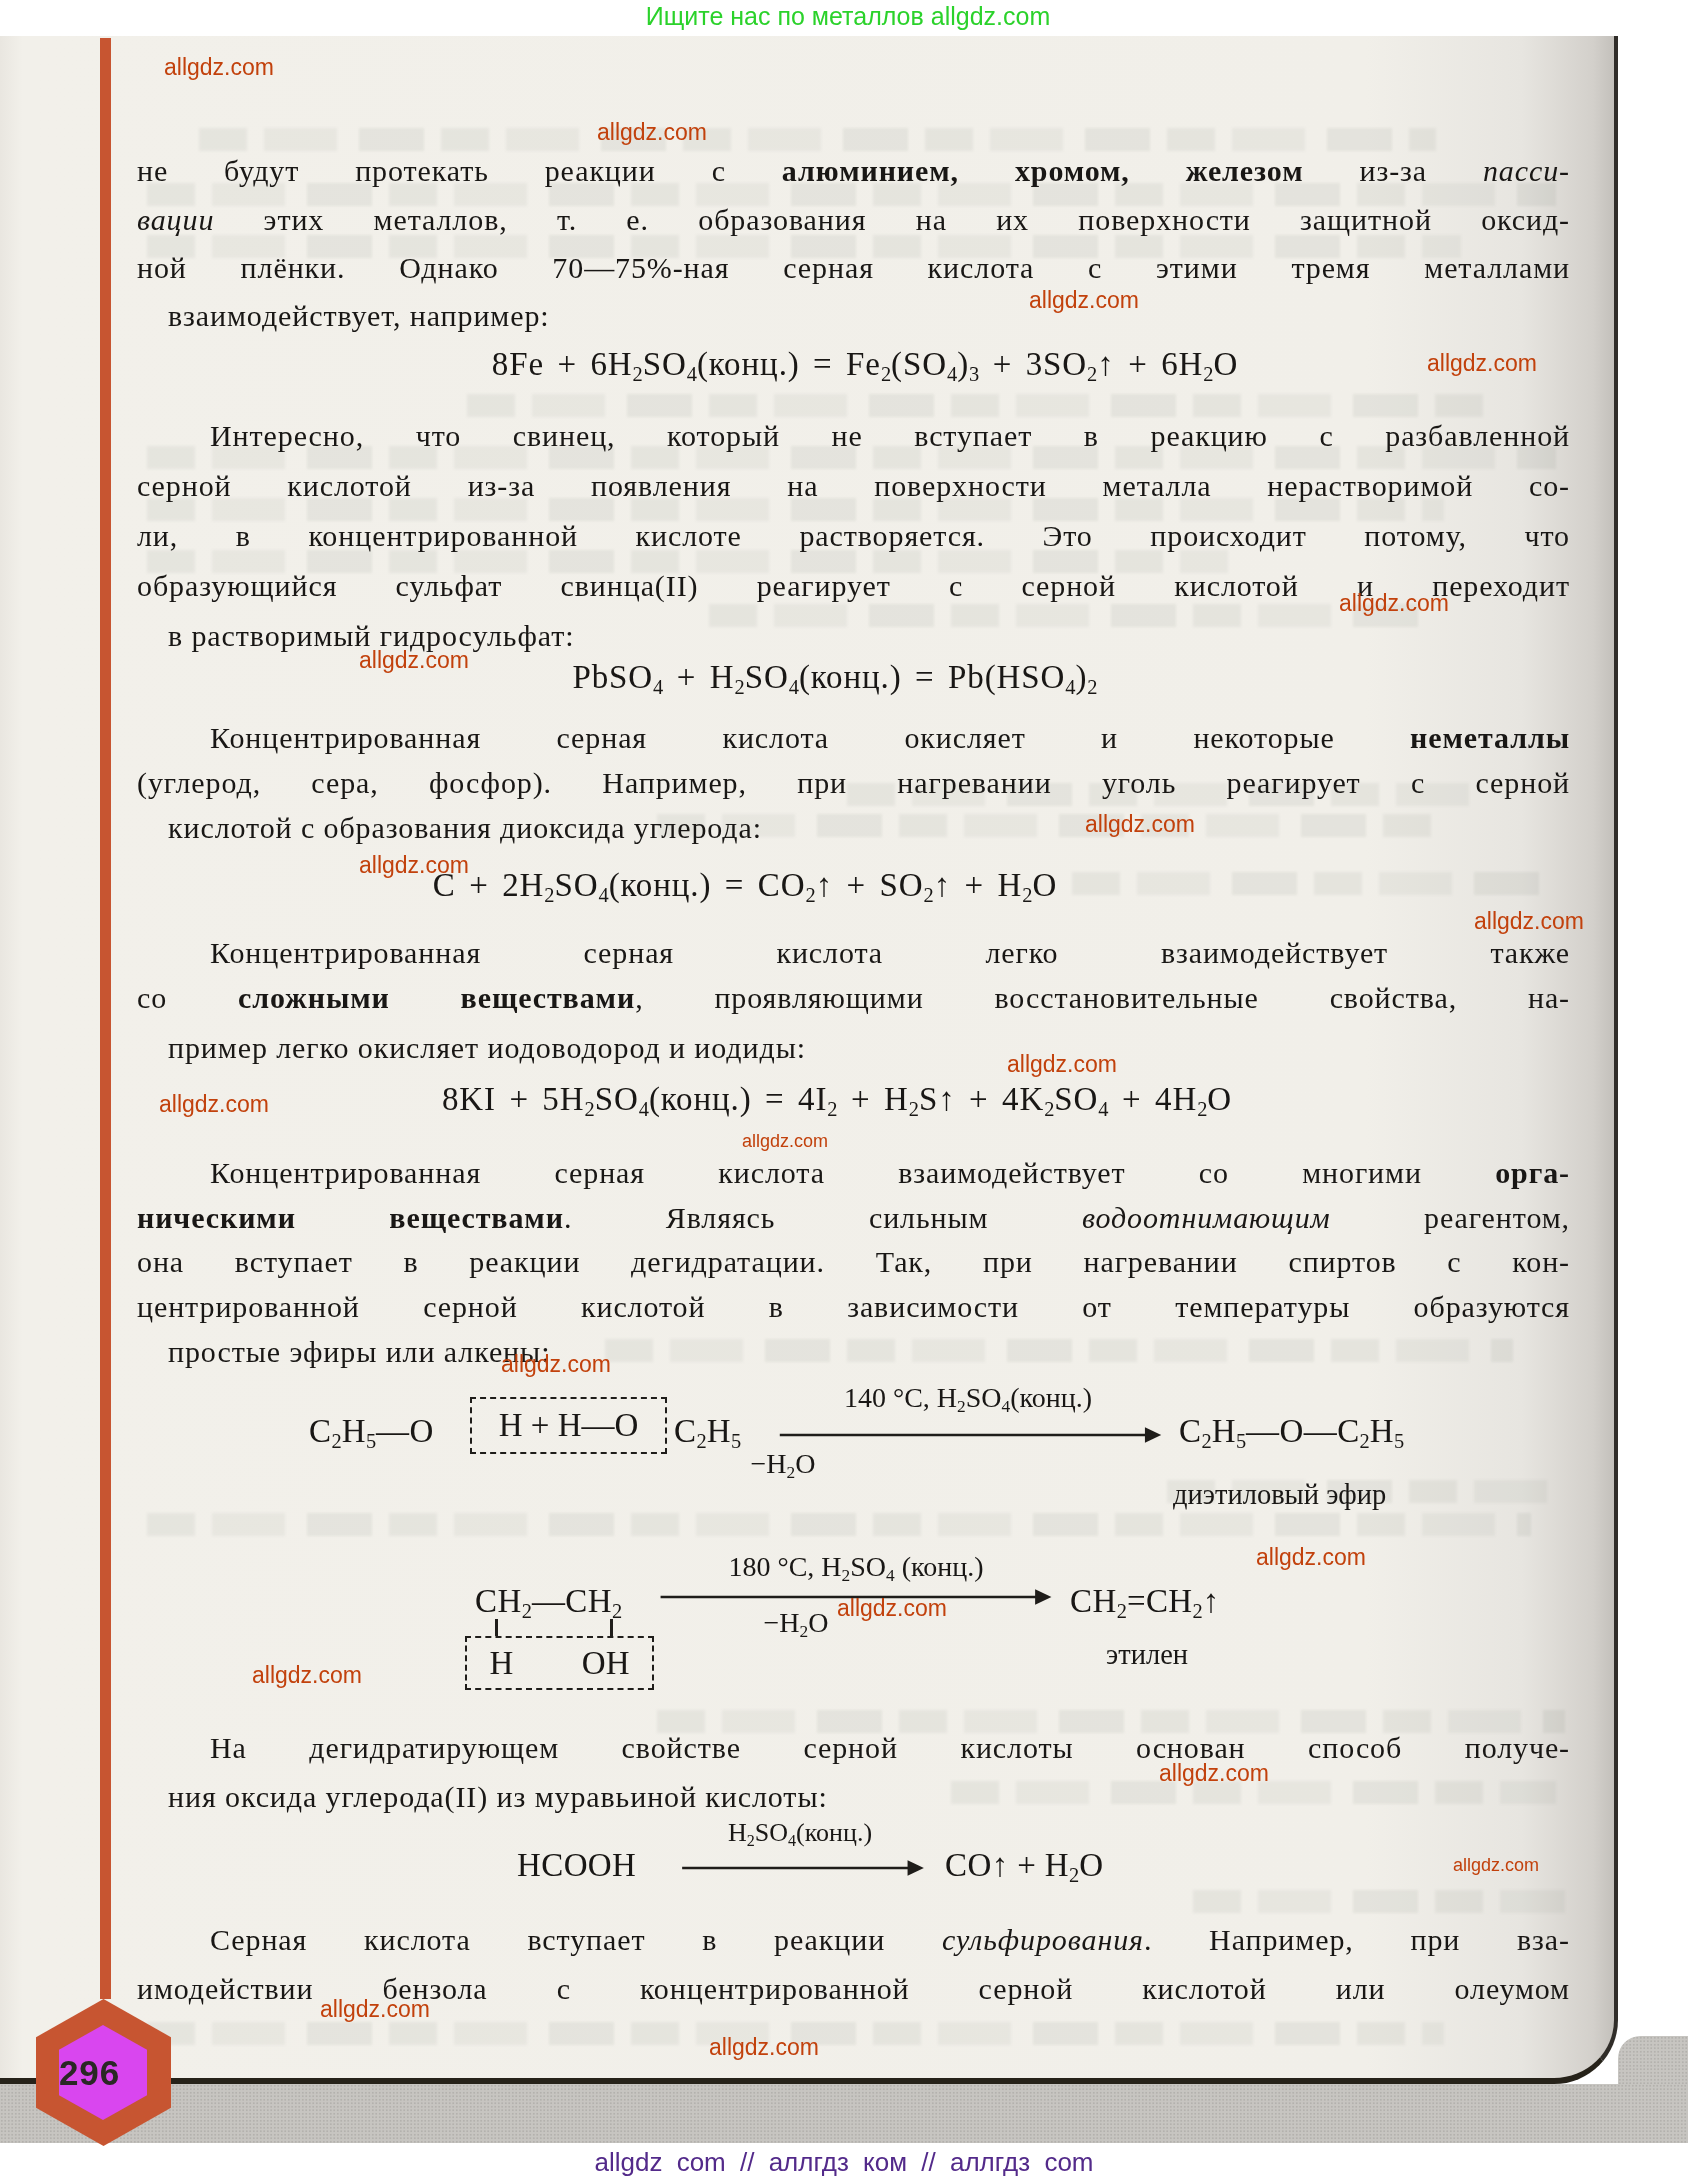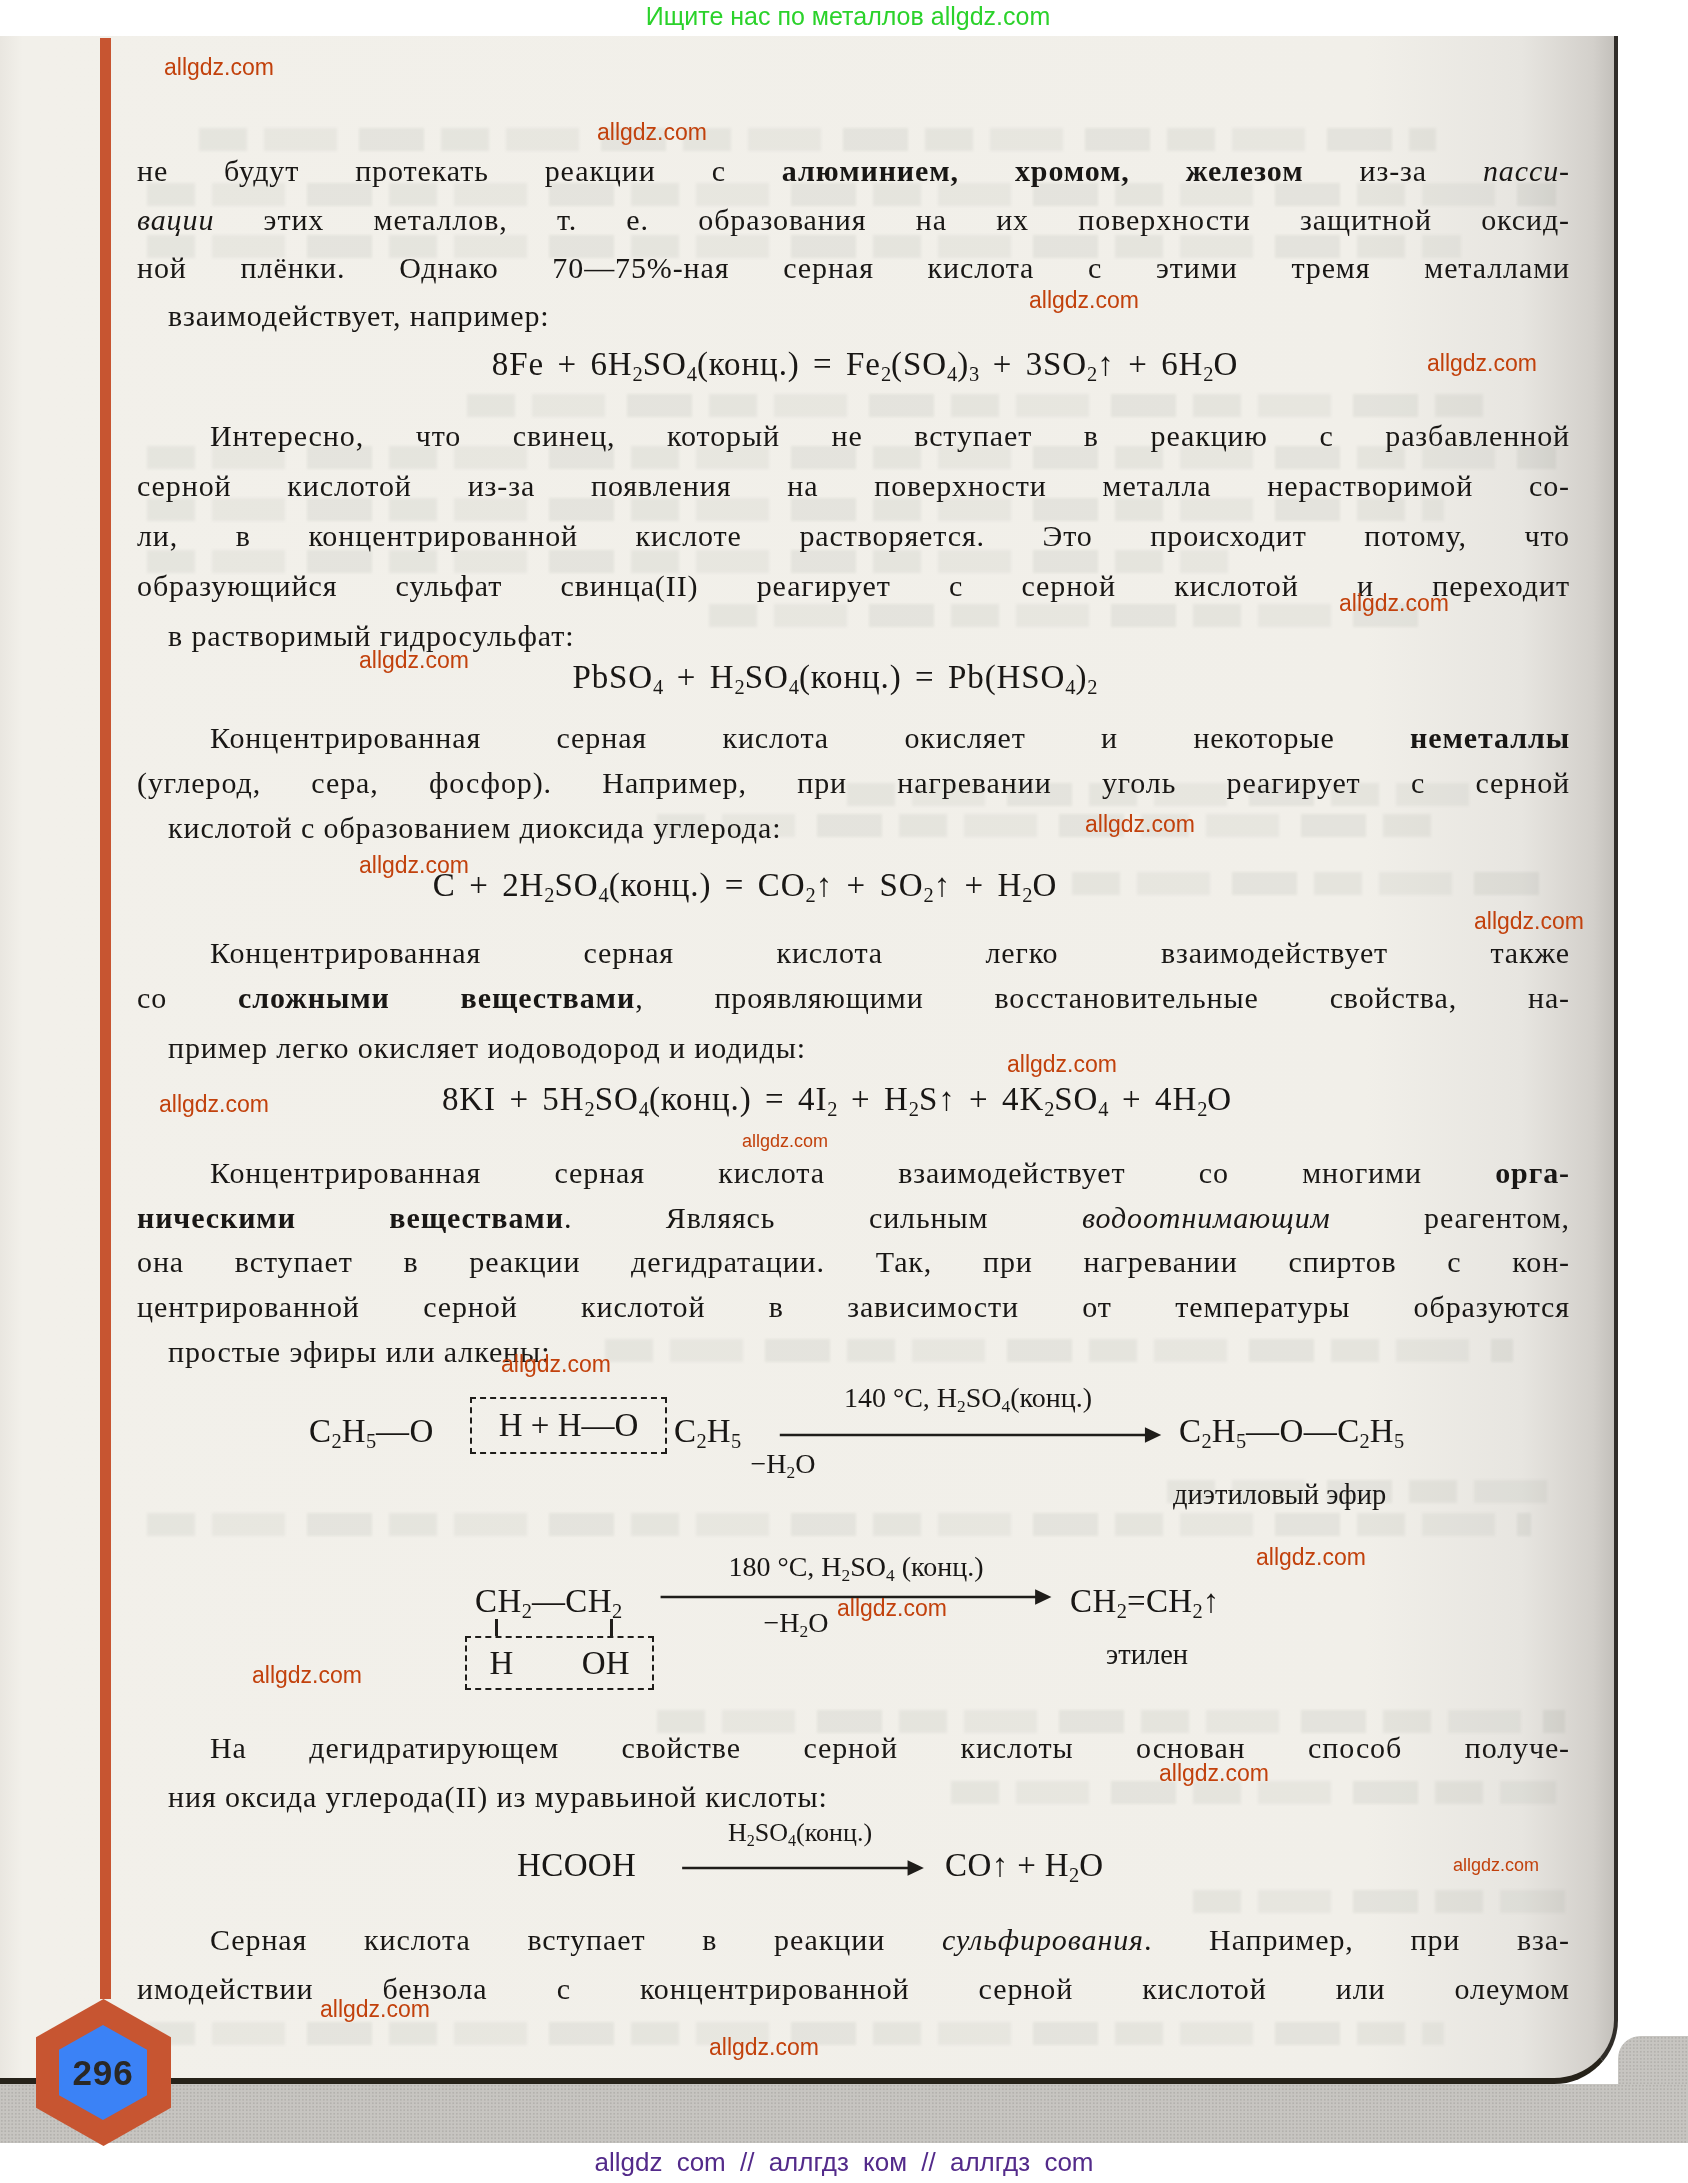--- a/index.html
+++ b/index.html
@@ -31,22 +31,22 @@
   .cond-sm{position:absolute;transform:translateX(-50%);font-size:26px;white-space:nowrap;z-index:2;}
   .caption{position:absolute;font-size:28.5px;white-space:nowrap;z-index:2;}
   .dashedbox{position:absolute;border:2.6px dashed #1f1d1a;display:flex;align-items:center;justify-content:center;z-index:2;box-sizing:border-box;}
   .dashedbox.split{justify-content:space-between;padding:0 22.5px;}
   .dashedbox span{font-size:33px;white-space:nowrap;}
   .bond{position:absolute;width:2.6px;background:#1f1d1a;z-index:2;}
   .rxn{position:absolute;z-index:2;}
   .badge{position:absolute;left:36px;top:1999px;width:135px;height:147px;z-index:5;}
   .badge .hexo{position:absolute;inset:0;background:var(--accent_orange,#c75531);
     clip-path:polygon(50% 0%,100% 26%,100% 74%,50% 100%,0% 74%,0% 26%);}
-  .badge .hexi{position:absolute;left:23px;top:26px;width:88px;height:95px;background:#3b82f6;
-    clip-path:polygon(50% 0%,100% 26%,100% 74%,50% 100%,0% 74%,0% 26%);display:flex;align-items:center;justify-content:center;}
+  .badge .hexi{position:absolute;left:23px;top:26px;width:88px;height:95px;background:#d946ef;
+    clip-path:polygon(50% 0%,100% 26%,100% 74%,50% 100%,0% 74%,0% 26%);display:flex;align-items:center;}
   .badge .num{font-family:"Liberation Sans",sans-serif;font-weight:700;font-size:35px;color:#2a2825;letter-spacing:0.9px;}
   .bleed{position:absolute;height:22.5px;filter:blur(1.7px);opacity:.55;z-index:1;
     background:repeating-linear-gradient(90deg,rgba(70,85,70,.13) 0 48px,rgba(70,85,70,0) 48px 65px,rgba(70,85,70,.11) 65px 138px,rgba(70,85,70,0) 138px 160px,rgba(70,85,70,.14) 160px 225px,rgba(70,85,70,0) 225px 242px);}
 </style>
 </head>
 <body>
 
 <div id="root">
 
   <div class="promo">Ищите нас по металлов allgdz.com</div>
@@ -85,21 +85,21 @@
   <div class="line j ind" style="top:417px">Интересно, что свинец, который не вступает в реакцию с разбавленной</div>
   <div class="line j" style="top:467px">серной кислотой из-за появления на поверхности металла нерастворимой со-</div>
   <div class="line j" style="top:517px">ли, в концентрированной кислоте растворяется. Это происходит потому, что</div>
   <div class="line j" style="top:567px">образующийся сульфат свинца(II) реагирует с серной кислотой и переходит</div>
   <div class="line last" style="top:617px">в растворимый гидросульфат:</div>
 
   <div class="eq" style="left:835px;top:659px">PbSO<span class="sb">4</span> + H<span class="sb">2</span>SO<span class="sb">4</span>(конц.) = Pb(HSO<span class="sb">4</span>)<span class="sb">2</span></div>
 
   <div class="line j ind" style="top:719px">Концентрированная серная кислота окисляет и некоторые <b>неметаллы</b></div>
   <div class="line j" style="top:764px">(углерод, сера, фосфор). Например, при нагревании уголь реагирует с серной</div>
-  <div class="line last" style="top:809px">кислотой с образованием диоксида углерода:</div>
+  <div class="line last" style="top:809px">кислотой с образования диоксида углерода:</div>
 
   <div class="eq" style="left:745px;top:867px">C + 2H<span class="sb">2</span>SO<span class="sb">4</span>(конц.) = CO<span class="sb">2</span>↑ + SO<span class="sb">2</span>↑ + H<span class="sb">2</span>O</div>
 
   <div class="line j ind" style="top:934px">Концентрированная серная кислота легко взаимодействует также</div>
   <div class="line j" style="top:979px">со <b>сложными веществами</b>, проявляющими восстановительные свойства, на-</div>
   <div class="line last" style="top:1029px">пример легко окисляет иодоводород и иодиды:</div>
 
   <div class="eq" style="left:837px;top:1081px">8KI + 5H<span class="sb">2</span>SO<span class="sb">4</span>(конц.) = 4I<span class="sb">2</span> + H<span class="sb">2</span>S↑ + 4K<span class="sb">2</span>SO<span class="sb">4</span> + 4H<span class="sb">2</span>O</div>
 
   <div class="line j ind" style="top:1154px">Концентрированная серная кислота взаимодействует со многими <b>орга-</b></div>

